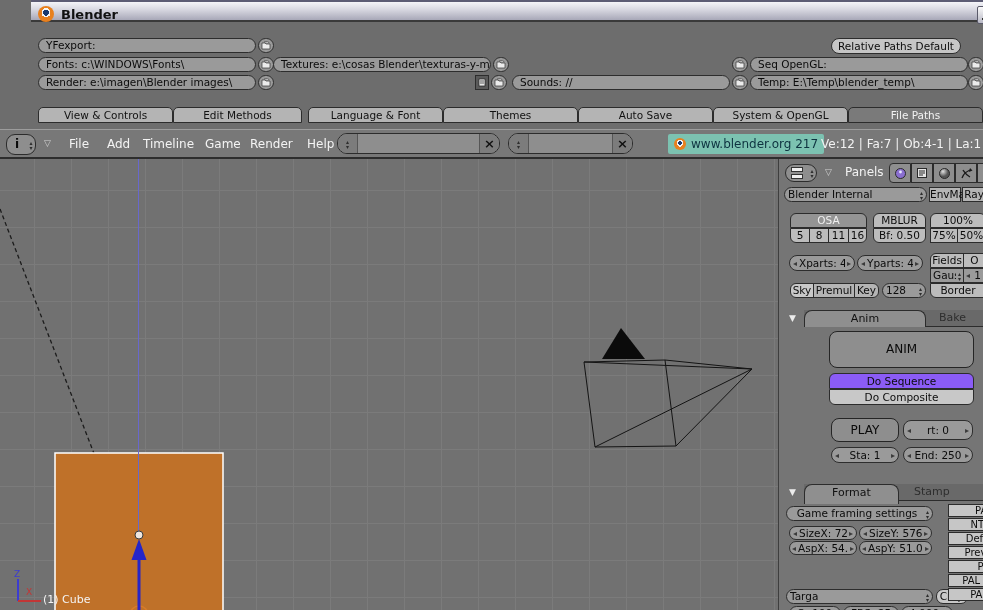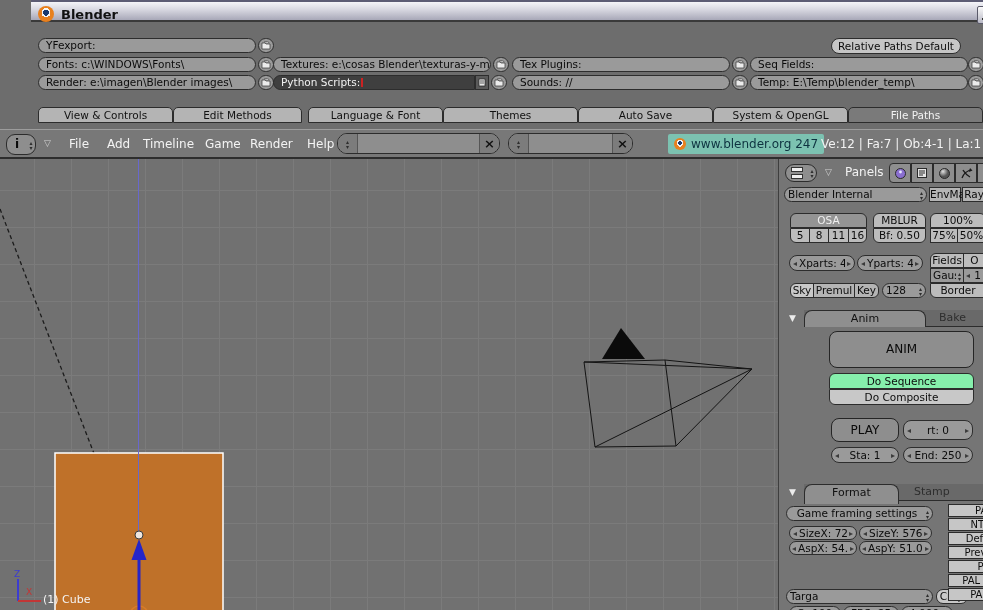--- a/index.html
+++ b/index.html
@@ -102,40 +102,38 @@
     <svg width="10" height="9" viewBox="0 0 10 9">
         <path d="M1 2 L4 2 L5 3 L9 3 L9 8 L1 8 Z M3 1 C6 0 8 1 8 2" fill="#ececec" stroke="#333" stroke-width="0.7"></path>
       </svg>
   </div>
   <div class="f pill" style="left:273px;top:29px;width:218px">Textures: e:\cosas Blender\texturas-y-mats\</div>
   <div class="f pill ib" style="left:493px;top:29px">
     <svg width="10" height="9" viewBox="0 0 10 9">
         <path d="M1 2 L4 2 L5 3 L9 3 L9 8 L1 8 Z M3 1 C6 0 8 1 8 2" fill="#ececec" stroke="#333" stroke-width="0.7"></path>
       </svg>
   </div>
-  <div class="f pill" style="left:512px;top:29px;width:218px">Tex Plugins:</div>
   <div class="f pill ib" style="left:732px;top:29px">
     <svg width="10" height="9" viewBox="0 0 10 9">
         <path d="M1 2 L4 2 L5 3 L9 3 L9 8 L1 8 Z M3 1 C6 0 8 1 8 2" fill="#ececec" stroke="#333" stroke-width="0.7"></path>
       </svg>
   </div>
-  <div class="f pill" style="left:750px;top:29px;width:218px">Seq Fields:</div>
+  <div class="f pill" style="left:750px;top:29px;width:218px">Seq OpenGL:</div>
   <div class="f pill ib" style="left:968px;top:29px">
     <svg width="10" height="9" viewBox="0 0 10 9">
         <path d="M1 2 L4 2 L5 3 L9 3 L9 8 L1 8 Z M3 1 C6 0 8 1 8 2" fill="#ececec" stroke="#333" stroke-width="0.7"></path>
       </svg>
   </div>
 
   <div class="f pill" style="left:38px;top:47px;width:218px">Render: e:\imagen\Blender images\</div>
   <div class="f pill ib" style="left:258px;top:47px">
     <svg width="10" height="9" viewBox="0 0 10 9">
         <path d="M1 2 L4 2 L5 3 L9 3 L9 8 L1 8 Z M3 1 C6 0 8 1 8 2" fill="#ececec" stroke="#333" stroke-width="0.7"></path>
       </svg>
   </div>
-  <div class="f pill dark" style="left:273px;top:47px;width:202px;border-radius:8px 0 0 8px"><span>Python Scripts:</span><span class="caret"></span></div>
   <div class="f pill ib" style="left:475px;top:47px;width:14px;border-radius:0;background:#5a5a5a">
     <svg width="8" height="9" viewBox="0 0 8 9">
         <rect x="1" y="1" width="6" height="7" fill="#e8e8e8" stroke="#222" stroke-width="0.7"></rect>
         <line x1="2" y1="3" x2="6" y2="3" stroke="#222" stroke-width="0.7"></line>
         <line x1="2" y1="5" x2="6" y2="5" stroke="#222" stroke-width="0.7"></line>
       </svg>
   </div>
   <div class="f pill ib" style="left:491px;top:47px">
     <svg width="10" height="9" viewBox="0 0 10 9">
         <path d="M1 2 L4 2 L5 3 L9 3 L9 8 L1 8 Z M3 1 C6 0 8 1 8 2" fill="#ececec" stroke="#333" stroke-width="0.7"></path>
@@ -195,21 +193,21 @@
           <i>▴</i>
           <i>▾</i>
         </span>
       </span>
     <span class="ctext">SCE:Scene</span>
     <span class="cseg cx">×</span>
   </div>
 
   <div class="f badge" style="left:668px;top:4px">
     <span class="blogo"></span>
-    <span>www.blender.org 247</span>
+    <span>www.blender.org 217</span>
   </div>
   <div class="f stats" style="left:821px;top:7px">Ve:12 | Fa:7 | Ob:4-1 | La:1</div>
 </div>
 
 <div class="f viewport">
   <svg width="778" height="451" style="position:absolute;left:0;top:0">
     <line x1="-5" y1="37" x2="98" y2="305" stroke="#1c1c1c" stroke-width="1.3" stroke-dasharray="4 3"></line>
     <rect x="55" y="294" width="168" height="160" fill="#bf7129" stroke="#ffffff" stroke-width="1.5"></rect>
     <line x1="138.5" y1="0" x2="138.5" y2="374" stroke="#6868cc" stroke-width="1"></line>
     <g>
@@ -346,21 +344,21 @@
       </span>
   </div>
 
   <div class="f pstrip" style="left:25px;top:151px;width:180px;height:17px">
     <span style="position:absolute;left:135px;color:#2e2e2e">Bake</span>
   </div>
   <div class="f tri" style="left:10px;top:154px">▼</div>
   <div class="f ptab" style="left:25px;top:151px;width:122px;height:17px">Anim</div>
 
   <div class="f bigbtn" style="left:50px;top:172px;width:145px;height:37px;line-height:35px;font-size:12px">ANIM</div>
-  <div class="f cell" style="left:50px;top:214px;width:145px;height:16px;line-height:14px;background:#86efac;border-radius:6px 6px 0 0">Do Sequence</div>
+  <div class="f cell" style="left:50px;top:214px;width:145px;height:16px;line-height:14px;background:#8b5cf6;border-radius:6px 6px 0 0">Do Sequence</div>
   <div class="f cell" style="left:50px;top:230px;width:145px;height:16px;line-height:14px;background:#c8c8c8;border-radius:0 0 6px 6px">Do Composite</div>
   <div class="f bigbtn" style="left:52px;top:259px;width:68px;height:24px;line-height:22px;font-size:12px">PLAY</div>
   <div class="f pill num" style="left:124px;top:261px;width:70px;height:20px">
     <span class="arw">◂</span>
     <span class="mid-t">rt: 0</span>
     <span class="arw">▸</span>
   </div>
   <div class="f pill num" style="left:52px;top:288px;width:68px;height:16px">
     <span class="arw">◂</span>
     <span class="mid-t">Sta: 1</span>

